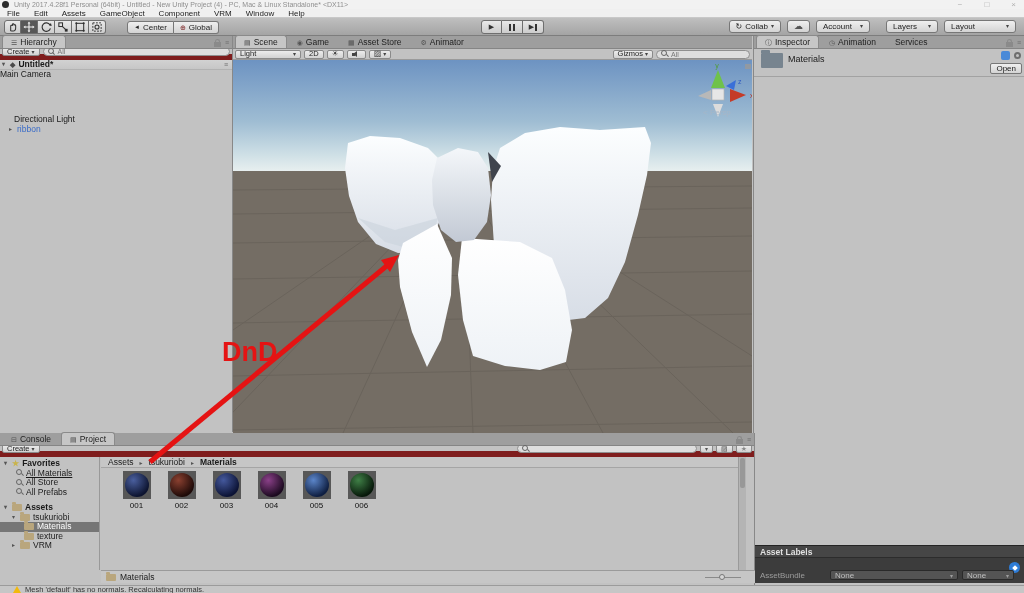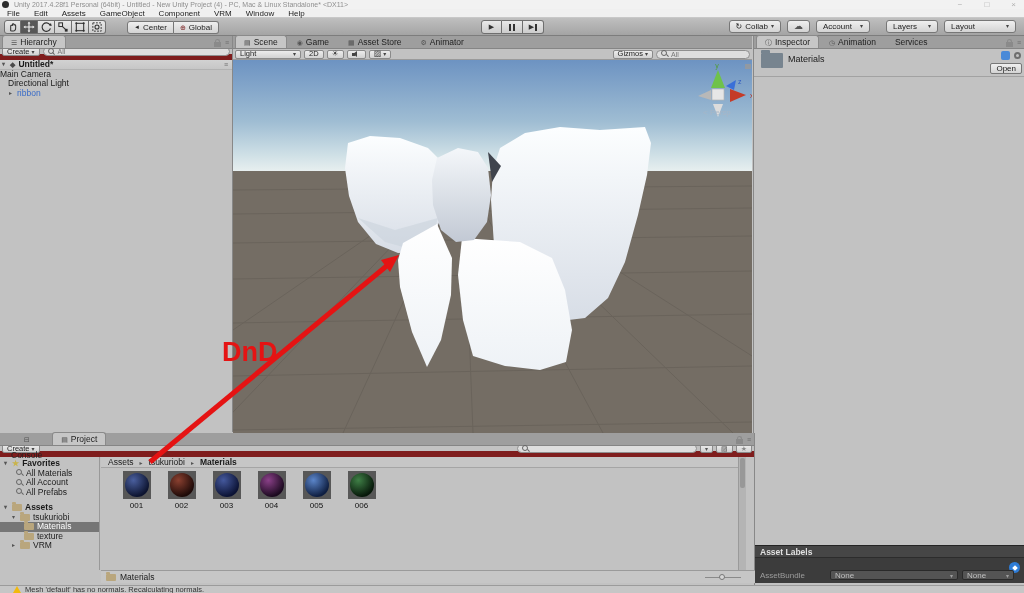--- a/index.html
+++ b/index.html
@@ -246,21 +246,21 @@
   </div>
   <div class="tree-row scene-row">
     <span class="tri">▾</span>
     <span style="font-size:7px;color:#4a4a4a;">◆</span>
     <span>Untitled*</span>
     <span style="position:absolute;right:4px;font-size:7px;color:#6e6e6e;">≡</span>
   </div>
   <div class="tree-row" style="">
     <span>Main Camera</span>
   </div>
-  <div class="tree-row" style="padding-left:8px;">
+  <div class="tree-row" style="padding-left:14px;margin-top:36px;">
     <span>Directional Light</span>
   </div>
   <div class="tree-row" style="padding-left:7px;">
     <span class="tri">▸</span>
     <span class="blue-item" style="color: rgb(58, 108, 200);">ribbon</span>
   </div>
 </div>
 
 <div class="scene-panel">
   <div class="tabstrip">
@@ -413,21 +413,21 @@
       <div class="dark-dd" style="width:52px;margin-left:4px;">
         <span>None</span>
         <span class="dd-arrow">▾</span>
       </div>
     </div>
   </div>
 </div>
 
 <div class="project">
   <div class="tabstrip">
-    <div class="tab" style="background:transparent;border-color:transparent;flex-direction:column;">
+    <div class="tab" style="background:transparent;border-color:transparent;">
       <span style="font-size:7px;color:#555;">⊟</span>
       <span>Console</span>
     </div>
     <div class="tab active">
       <span style="font-size:7px;color:#555;">▤</span>
       <span>Project</span>
     </div>
     <div class="strip-icons">
       <span class="lock"></span>
       <span>≡</span>
@@ -452,27 +452,27 @@
         <span style="font-size:7px;color:#8a8a8a;">★</span>
       </div>
   </div>
   <div class="proj-content">
     <div class="proj-tree">
       <div class="tree-row" style="padding-left:2px;font-weight:bold;">
         <span class="tri">▾</span>
         <span style="color:#c9b44c;font-size:8px;">★</span>
         <span>Favorites</span>
       </div>
+      <div class="tree-row" style="padding-left:16px;text-decoration:underline;">
+        <span class="mag"></span>
+        <span>All Materials</span>
+      </div>
       <div class="tree-row" style="padding-left:16px;">
         <span class="mag"></span>
-        <span>All Materials</span>
-      </div>
-      <div class="tree-row" style="padding-left:16px;">
-        <span class="mag"></span>
-        <span>All Account</span>
+        <span>All Store</span>
       </div>
       <div class="tree-row" style="padding-left:16px;">
         <span class="mag"></span>
         <span>All Prefabs</span>
       </div>
       <div style="height:6px;"></div>
       <div class="tree-row" style="padding-left:2px;font-weight:bold;">
         <span class="tri">▾</span>
         <span class="folder"></span>
         <span>Assets</span>

